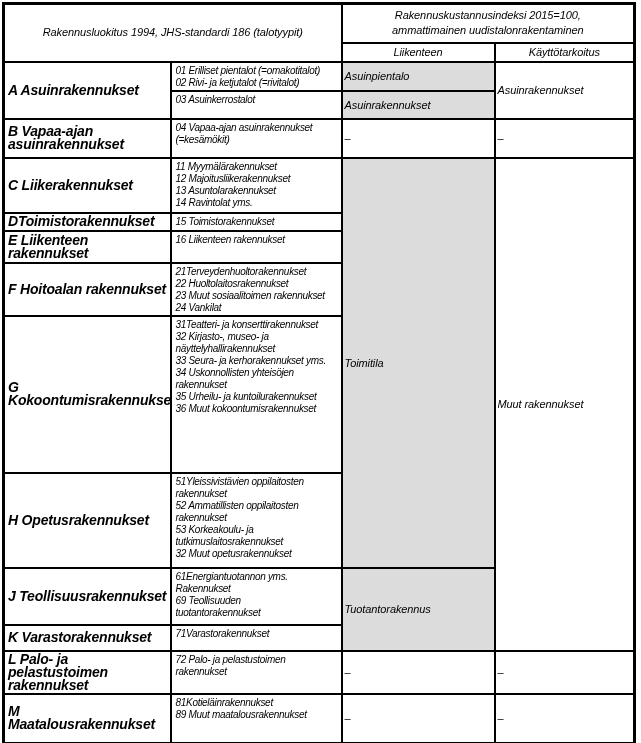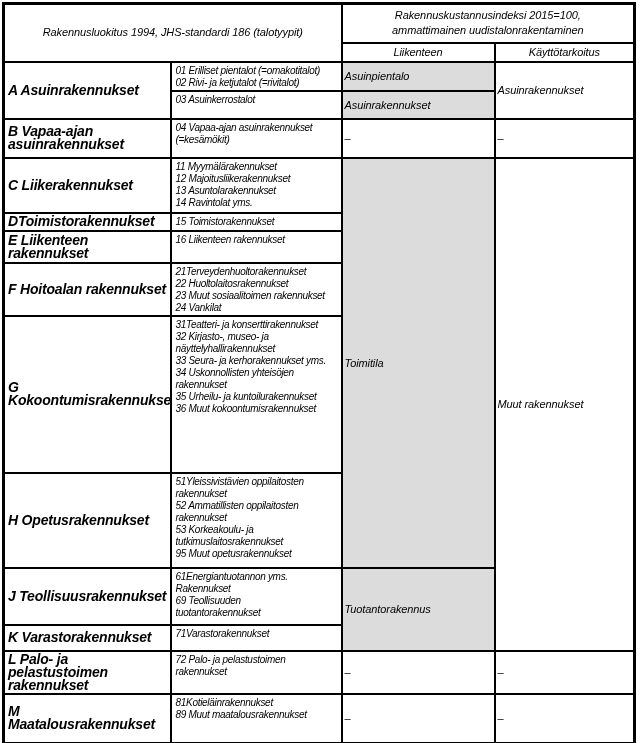--- a/index.html
+++ b/index.html
@@ -172,21 +172,21 @@
     <td class="cat">
       <div>H Opetusrakennukset</div>
     </td>
     <td class="code">
       <div class="ln">51Yleissivistävien oppilaitosten</div>
       <div class="ln">rakennukset</div>
       <div class="ln">52 Ammatillisten oppilaitosten</div>
       <div class="ln">rakennukset</div>
       <div class="ln">53 Korkeakoulu- ja</div>
       <div class="ln">tutkimuslaitosrakennukset</div>
-      <div class="ln">95 Muut opetusrakennukset</div>
+      <div class="ln">32 Muut opetusrakennukset</div>
     </td>
   </tr>
 
   <tr style="height:57px">
     <td class="cat">
       <div>J Teollisuusrakennukset</div>
     </td>
     <td class="code">
       <div class="ln">61Energiantuotannon yms.</div>
       <div class="ln">Rakennukset</div>

